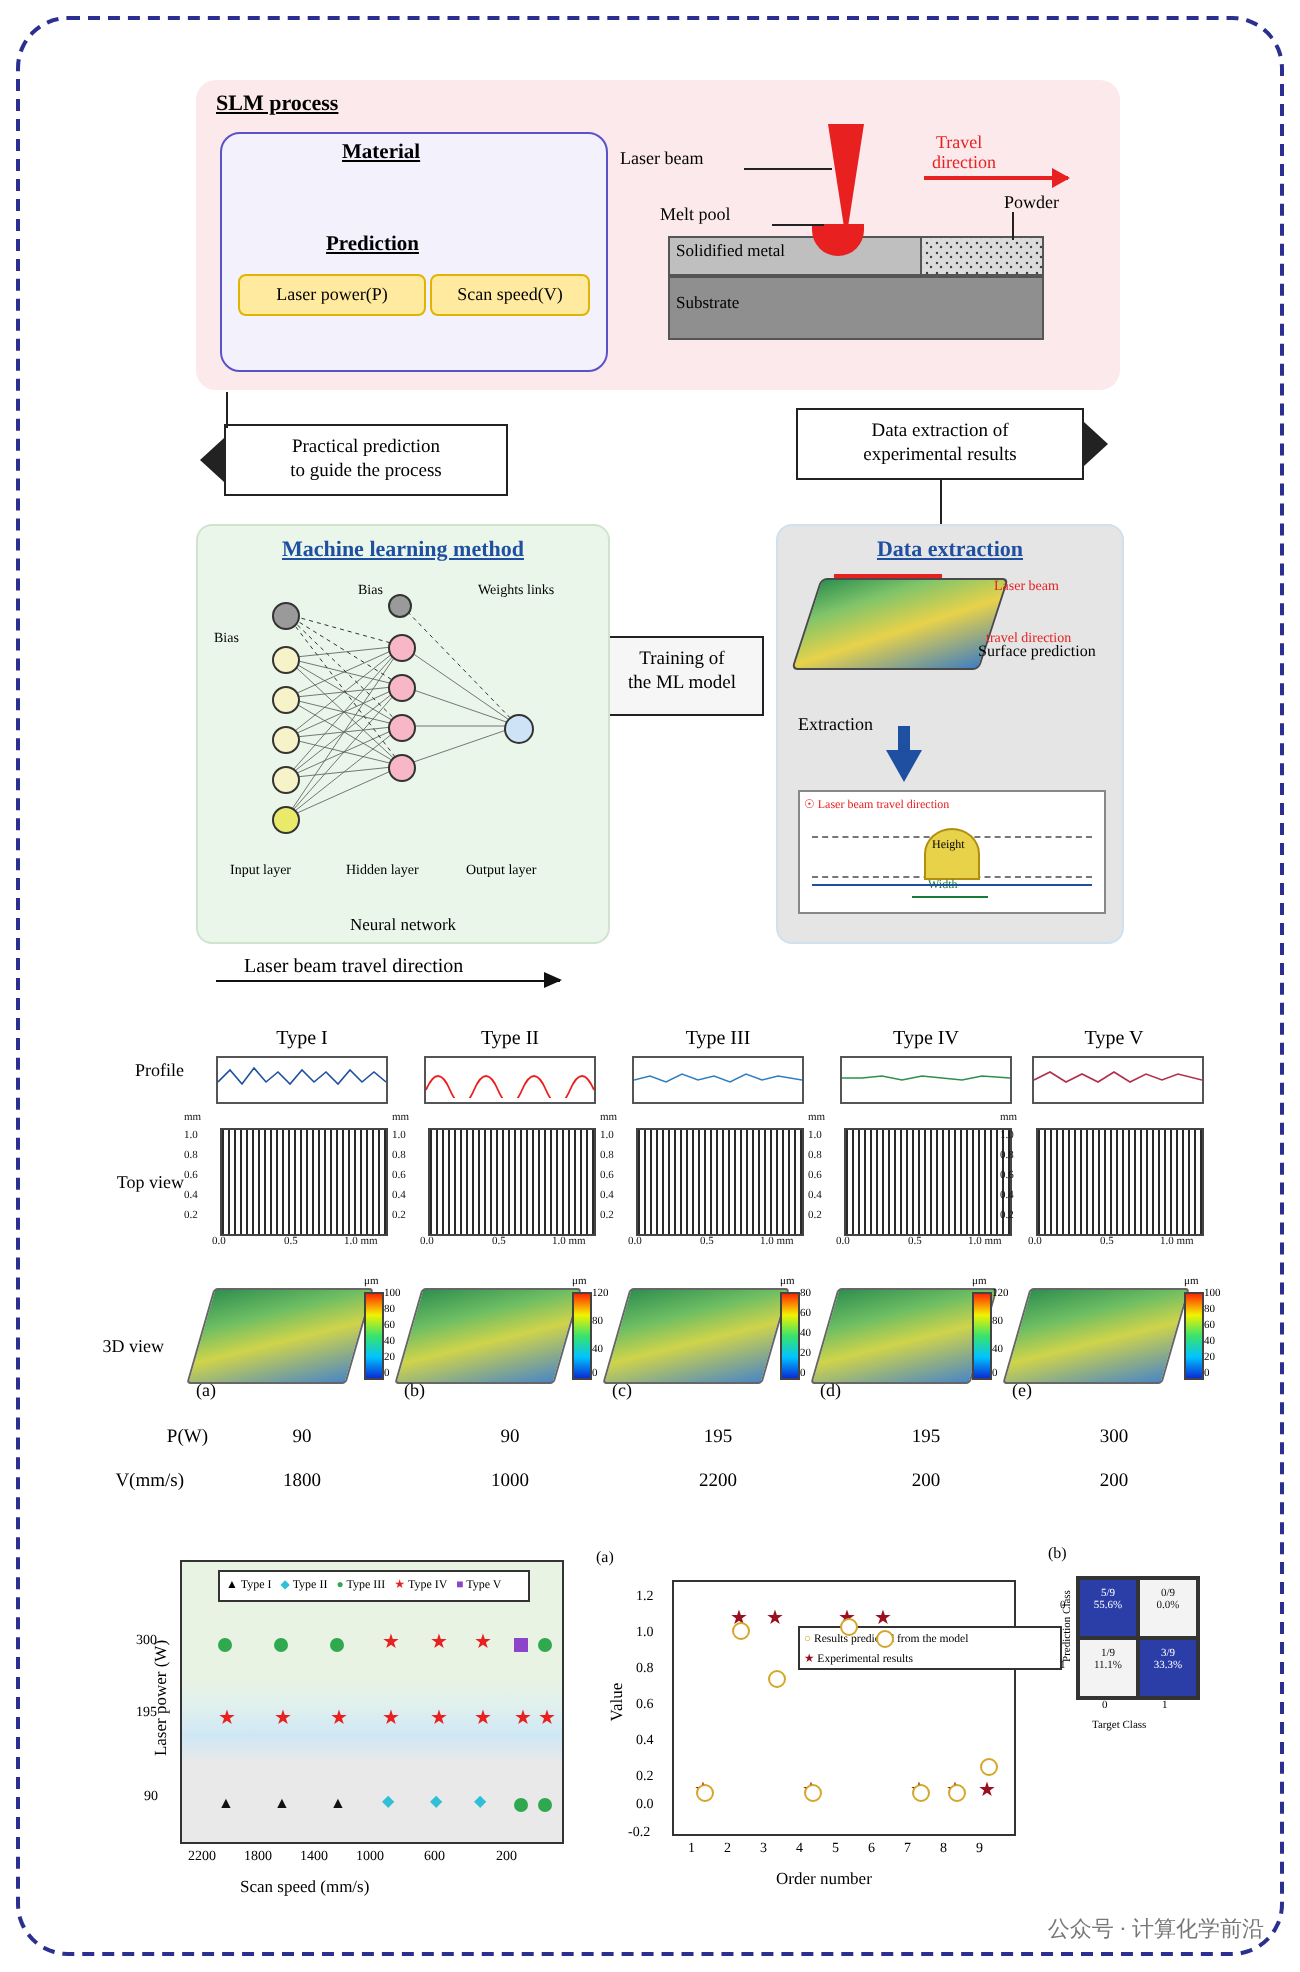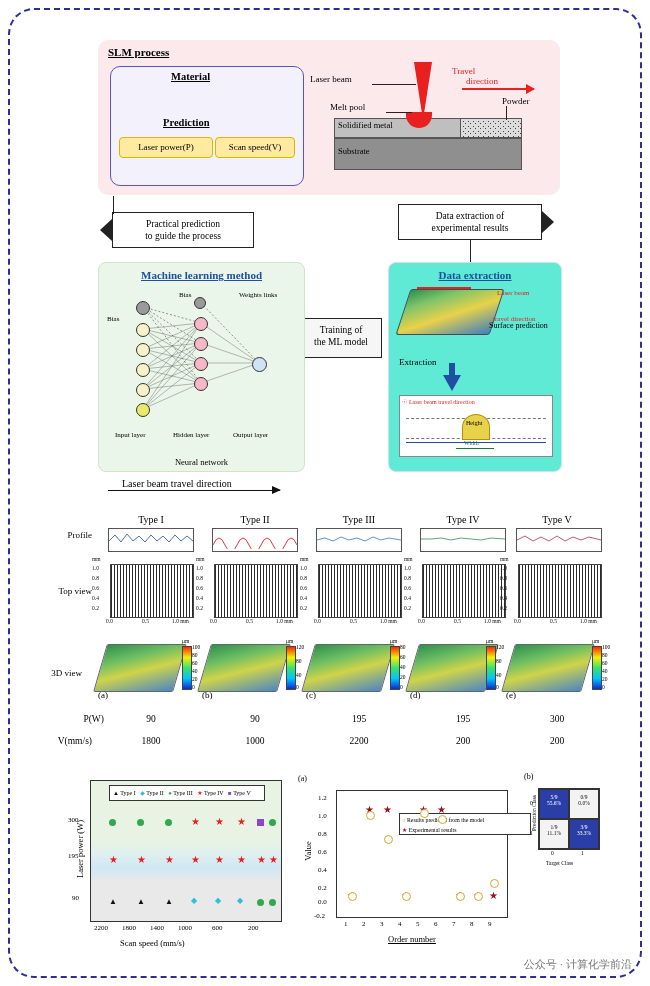--- a/index.html
+++ b/index.html
@@ -82,21 +82,21 @@
   }
   .ml-title{position:absolute;left:0;top:6px;width:100%;text-align:center;
     font-size:11px;font-weight:bold;color:#1f4fa0;text-decoration:underline;}
   .nn{position:absolute;left:6px;top:26px;width:193px;height:150px;}
   .node{position:absolute;border-radius:50%;border:1px solid #333;box-sizing:border-box;}
   .nn-sub{position:absolute;left:0;bottom:4px;width:100%;text-align:center;font-size:8.5px;}
 
   
   .de-panel{
     position:absolute;left:388px;top:262px;width:172px;height:208px;
-    background:#5eead4;border-radius:8px;border:1px solid #cfe0ef;
+    background:#e5e5e5;border-radius:8px;border:1px solid #cfe0ef;
   }
   .de-title{position:absolute;left:0;top:6px;width:100%;text-align:center;
     font-size:11px;font-weight:bold;color:#1f4fa0;text-decoration:underline;}
   .de-3d{position:absolute;left:14px;top:26px;width:92px;height:44px;border-radius:3px;
     background:linear-gradient(160deg,#2f8f4f 0%,#7fc46a 25%,#e8d24a 55%,#3f7fc0 100%);
     transform:skewX(-18deg);border:1px solid #4a4a4a;}
   .de-arrow-down{position:absolute;left:54px;top:112px;width:0;height:0;
     border-left:9px solid transparent;border-right:9px solid transparent;border-top:16px solid #1f4fa0;}
   .de-arrow-stem{position:absolute;left:60px;top:100px;width:6px;height:14px;background:#1f4fa0;}
   .prof-box{position:absolute;left:10px;top:132px;width:152px;height:60px;background:#fff;
@@ -171,21 +171,21 @@
   <div class="melt-fig">
     <div class="solid-bar"></div>
     <div class="subs-bar"></div>
     <div class="powder"></div>
     <div class="beam"></div>
     <div class="pool"></div>
     <div class="travel-arrow"></div>
 
     <div class="lbl" style="left:0px;top:12px;">Laser beam</div>
     <div class="leader" style="left:62px;top:22px;width:44px;"></div>
-    <div class="lbl red" style="left:142px;top:4px;">Travel</div>
+    <div class="lbl red" style="left:158px;top:4px;">Travel</div>
     <div class="lbl red" style="left:156px;top:14px;">direction</div>
 
     <div class="lbl" style="left:20px;top:40px;">Melt pool</div>
     <div class="leader" style="left:76px;top:50px;width:26px;"></div>
 
     <div class="lbl" style="left:192px;top:34px;">Powder</div>
     <div class="leader-v" style="left:196px;top:44px;height:14px;"></div>
 
     <div class="lbl" style="left:28px;top:58px;font-size:8.5px;">Solidified metal</div>
     <div class="lbl" style="left:28px;top:84px;font-size:8.5px;">Substrate</div>
@@ -570,21 +570,21 @@
   <div class="tick" style="left:48px;top:148px;">1</div>
   <div class="tick" style="left:66px;top:148px;">2</div>
   <div class="tick" style="left:84px;top:148px;">3</div>
   <div class="tick" style="left:102px;top:148px;">4</div>
   <div class="tick" style="left:120px;top:148px;">5</div>
   <div class="tick" style="left:138px;top:148px;">6</div>
   <div class="tick" style="left:156px;top:148px;">7</div>
   <div class="tick" style="left:174px;top:148px;">8</div>
   <div class="tick" style="left:192px;top:148px;">9</div>
 
-  <div class="axis-lbl" style="left:92px;top:162px;text-decoration:underline;">Order number</div>
+  <div class="axis-lbl" style="left:92px;top:162px;">Order number</div>
   <div class="axis-lbl" style="left:-18px;top:74px;transform:rotate(-90deg);width:60px;text-align:center;">Value</div>
 </div>
 
 <div class="cm-panel">
   <div style="position:absolute;left:0px;top:0px;font-size:8px;">(b)</div>
   <div class="cm-grid">
     <div class="cm-cell blue" style="left:0;top:0;">
       <div>5/9</div>
       <div>55.6%</div>
     </div>

